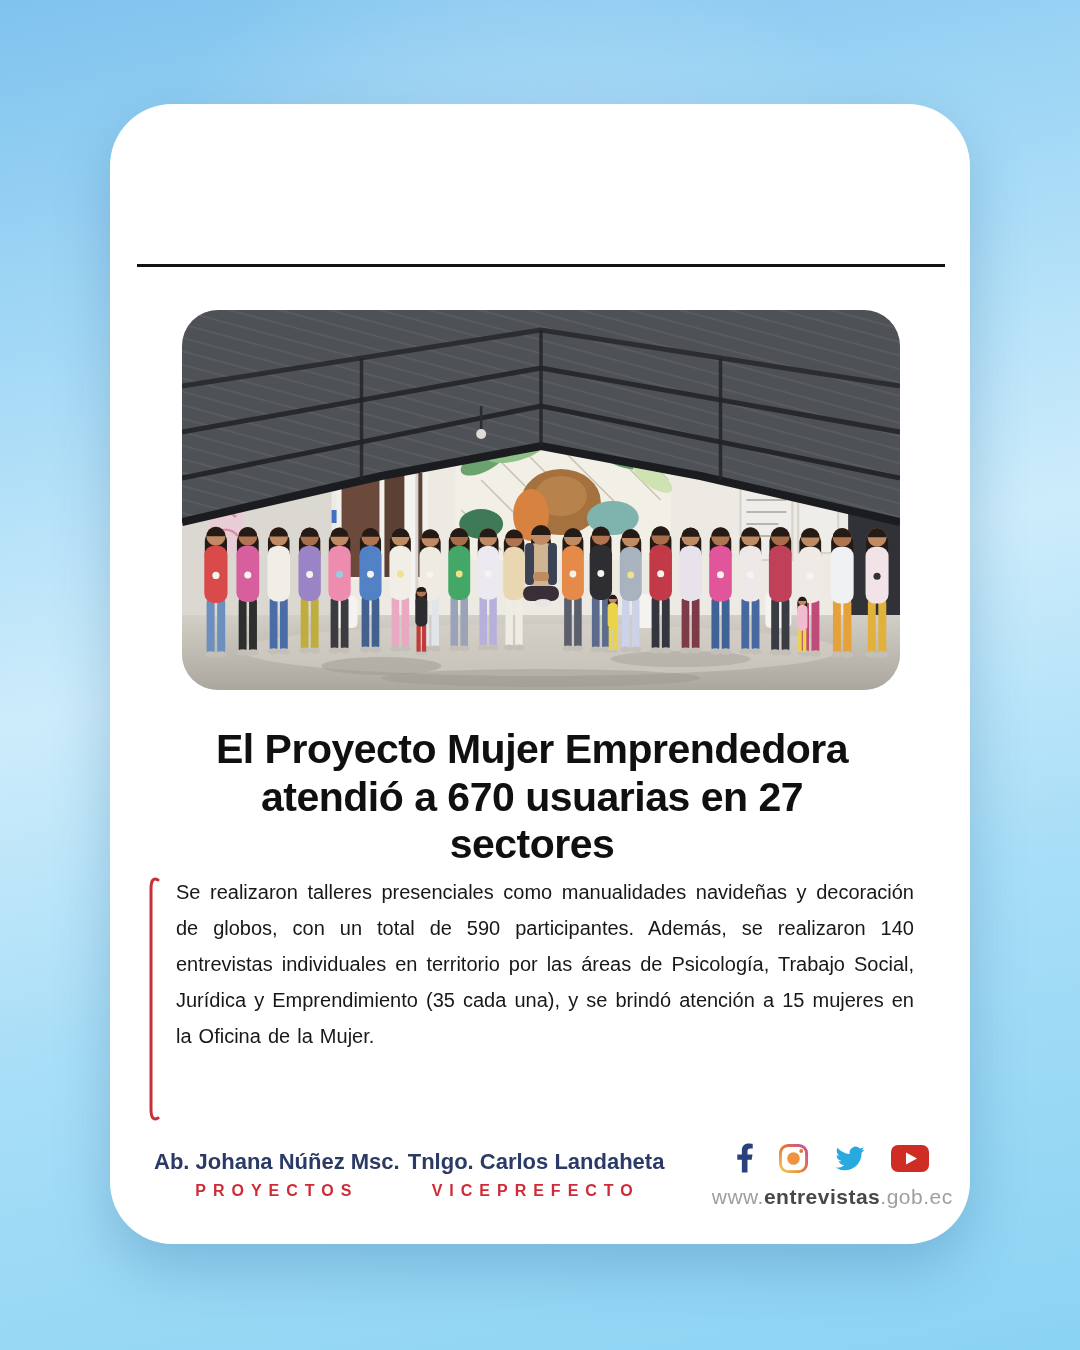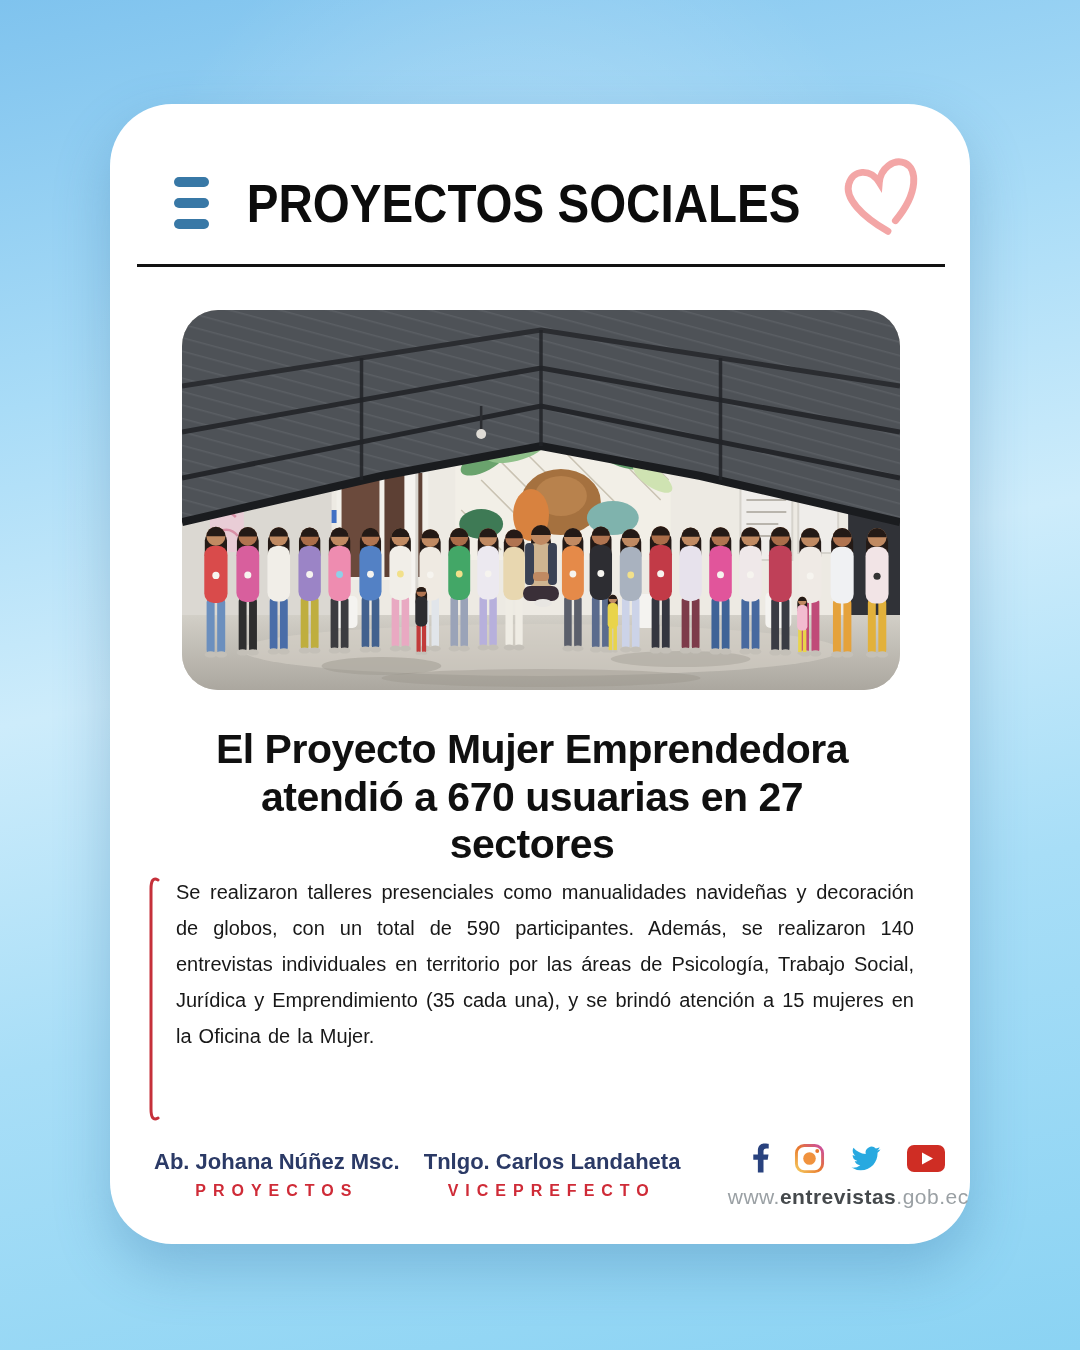--- a/index.html
+++ b/index.html
@@ -43,50 +43,37 @@
   .body-block{ position:absolute; top:770px; left:36px; right:56px; display:flex; gap:12px; }
   .red-rule{ flex:0 0 18px; }
   .body-text{ flex:1; font-size:20px; line-height:36px; color:#181818;
     text-align:justify; word-spacing:1.5px; }
 
   
   .card-footer{ position:absolute; top:1036px; left:44px; right:40px;
     display:flex; align-items:center; }
   .official{ text-align:center; }
   .official.first{ width:258px; }
-  .official.second{ width:256px; margin-left:24px; }
+  .official.second{ width:256px; margin-left:8px; }
   .official .name{ font-size:22px; font-weight:700; color:#2b3a66; white-space:nowrap; }
   .official .role{ margin-top:7px; font-size:16px; font-weight:700; color:#cf2b37;
     letter-spacing:7px; }
   .vline{ width:2px; height:64px; background:#9fb0c9; margin:0 24px; }
   .social-block{ flex:1; text-align:center; }
   .social-row{ display:flex; justify-content:center; align-items:center; gap:24px; height:36px; }
   .social-row a{ display:inline-flex; cursor:pointer; }
   .website{ margin-top:9px; font-size:21px; color:#9aa0a4; letter-spacing:.5px; cursor:pointer; }
   .website b{ color:#45494c; font-weight:700; }
 </style>
 </head>
 <body>
 
 <div class="stage">
   <div class="card">
 
-    <div class="card-header">
-      <div class="hamburger">
-        <span></span>
-          <span></span>
-          <span></span>
-      </div>
-      <div class="post-title">PROYECTOS SOCIALES</div>
-      <svg class="heart" viewBox="0 0 100 110">
-        <g transform="rotate(-10 50 50)">
-          <path d="M48,86 C22,64 8,42 15,28 C22,13 41,15 48,32 C52,17 68,9 79,16 C91,24 89,50 58,76" fill="none" stroke="#f3a6a6" stroke-width="7.5" stroke-linecap="round"></path>
-        </g>
-      </svg>
-    </div>
 
     <div class="divider"></div>
 
     <div class="photo">
       <svg viewBox="0 0 720 380" preserveAspectRatio="none">
         <defs>
           <linearGradient id="floorg" x1="0" y1="0" x2="0" y2="1">
             <stop offset="0" stop-color="#d2cfc7"></stop>
               <stop offset="1" stop-color="#aba79f"></stop>
           </linearGradient>

